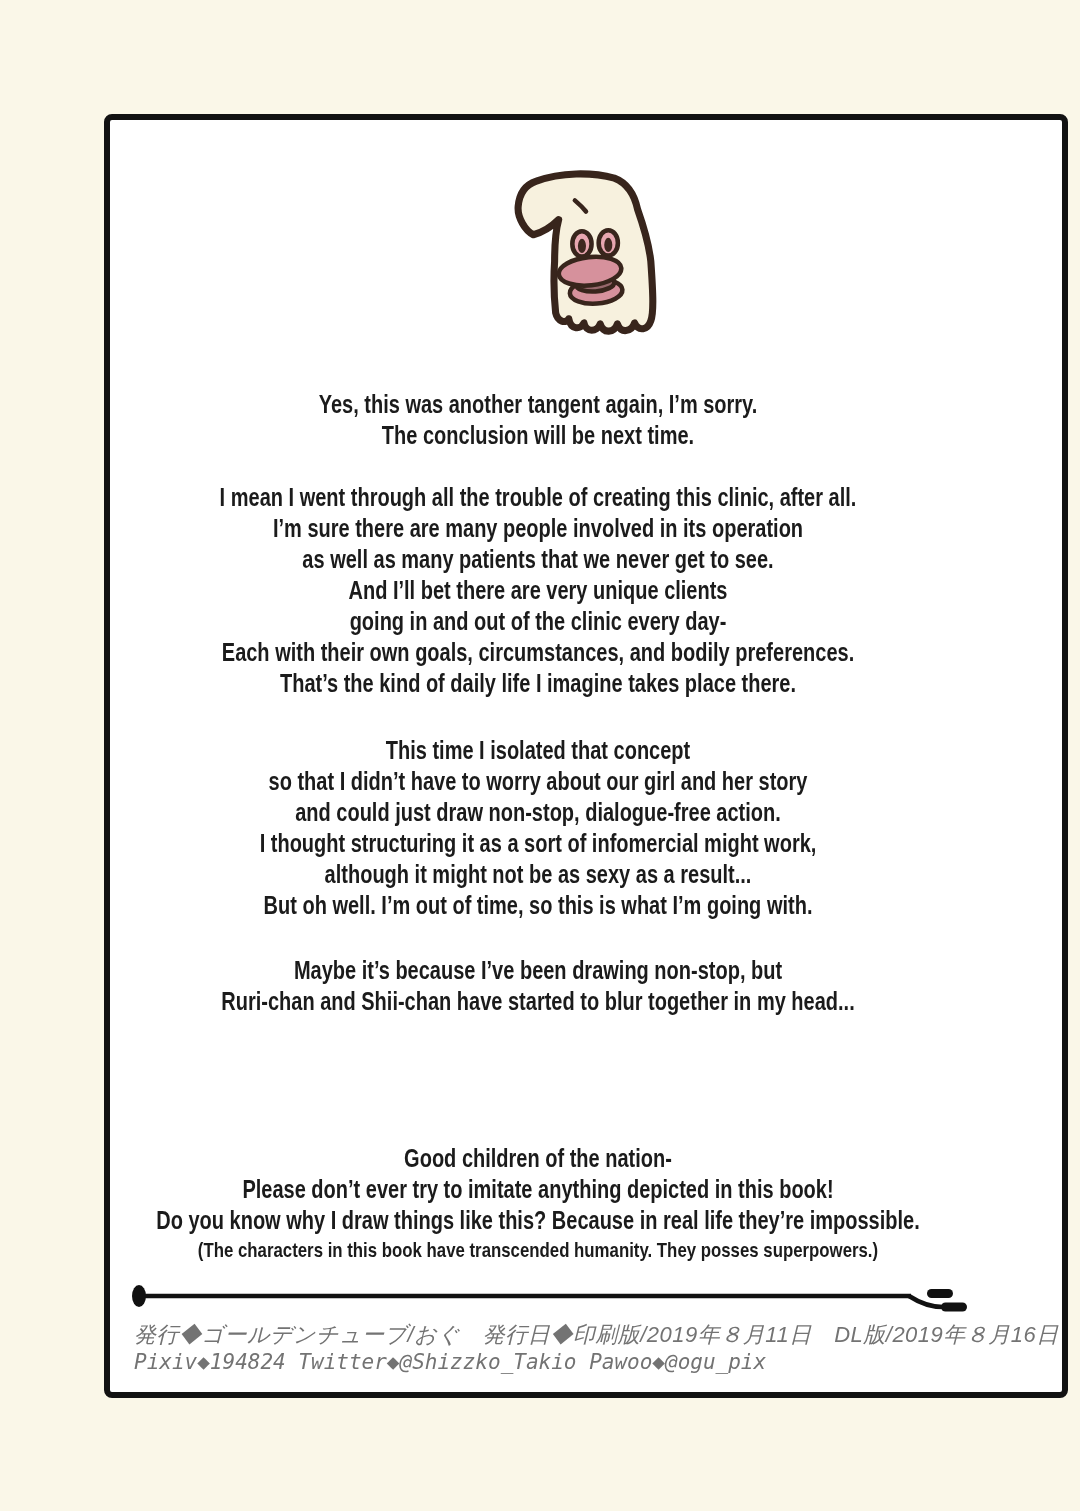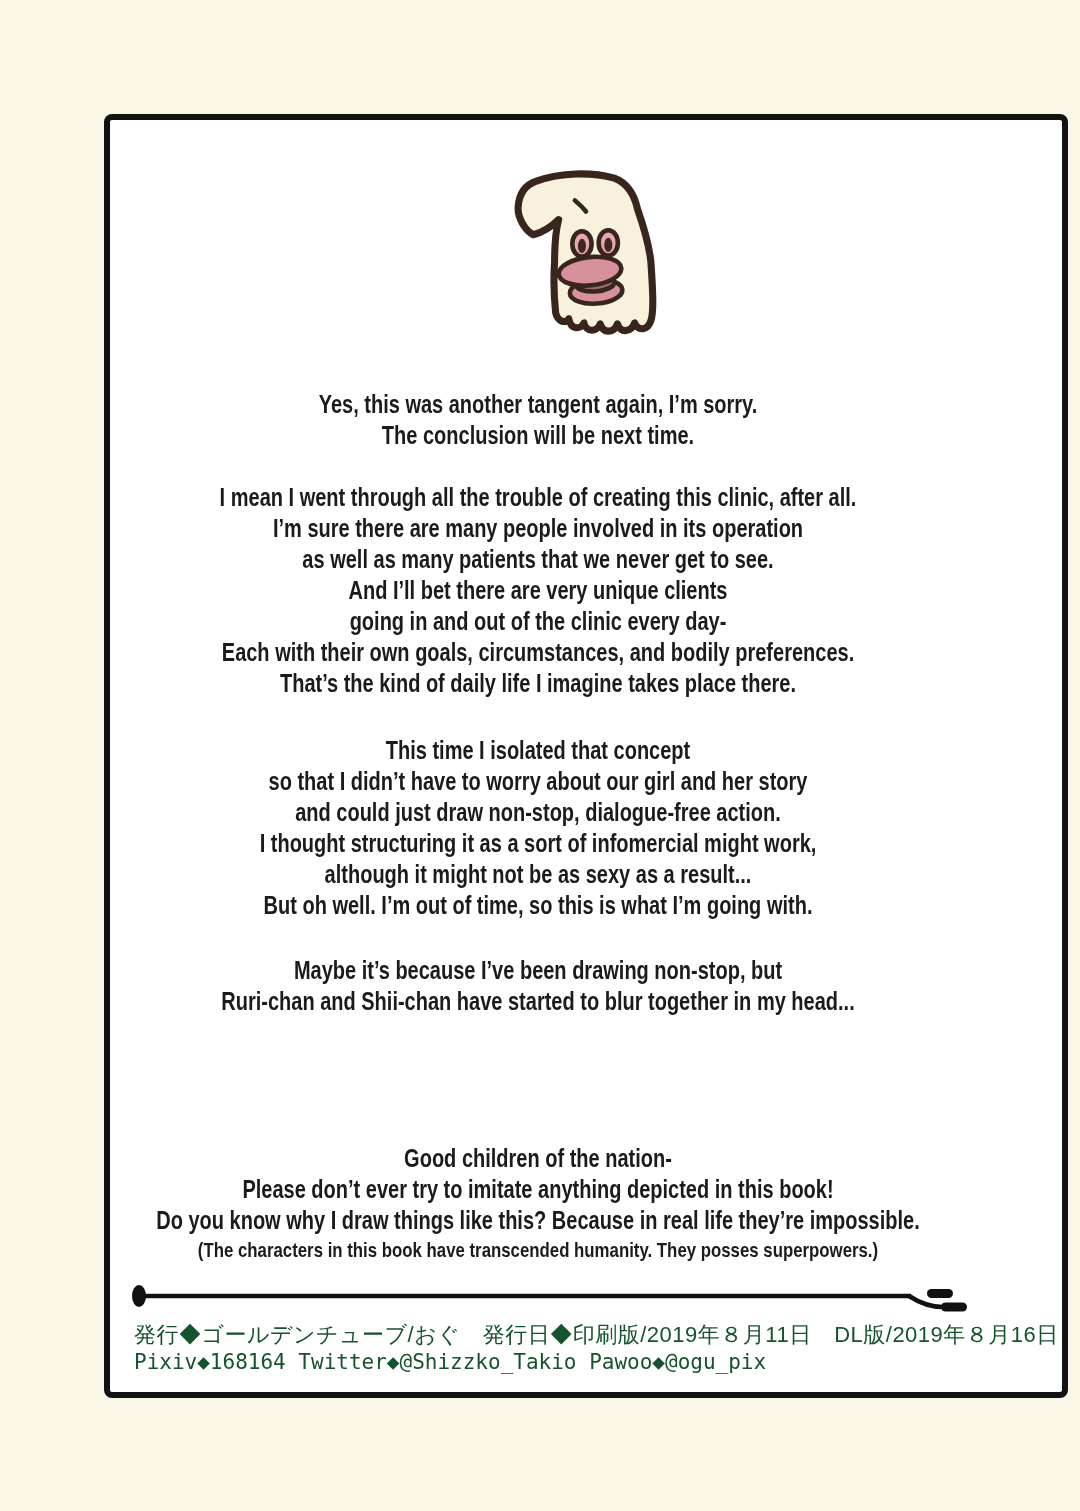--- a/index.html
+++ b/index.html
@@ -37,21 +37,21 @@
   }
   .para{margin:0;}
   .para .line{white-space:nowrap;}
   .p1{margin-top:53px;}
   .p2{margin-top:31px;}
   .p3{margin-top:36px;}
   .p4{margin-top:34px;}
   .p5{margin-top:126px;}
   .line.small{font-size:21px;line-height:28px;}
   .divider{display:block;margin:12px 0 0 13px;}
-  .footer{margin:6px 0 0 24px;color:#14532d;}
+  .footer{margin:6px 0 0 24px;color:#737373;font-style:italic;}
   .jp-line{font-size:22px;line-height:26px;font-weight:normal;letter-spacing:0.5px;}
   .accounts-line{font-family:"DejaVu Sans Mono", monospace;font-size:21px;line-height:24px;margin-top:2px;}
 </style>
 </head>
 <body>
 
 <div class="panel">
 
   <div class="mascot-wrap">
     <svg width="142" height="164" viewBox="0 0 140 162" style="overflow:visible">
@@ -134,17 +134,17 @@
       <ellipse cx="16" cy="20" rx="7" ry="11" stroke="none"></ellipse>
       <line x1="16" y1="20" x2="788" y2="20" stroke-width="4.5"></line>
       <path d="M 786,20 Q 803,31 820,31" fill="none" stroke-width="4.5"></path>
       <rect x="804" y="13" width="26" height="9" rx="4.5" stroke="none"></rect>
       <rect x="818" y="26.5" width="26" height="9" rx="4.5" stroke="none"></rect>
     </g>
   </svg>
 
   <div class="footer">
     <div class="jp-line">発行◆ゴールデンチューブ/おぐ　発行日◆印刷版/2019年８月11日　DL版/2019年８月16日</div>
-    <div class="accounts-line">Pixiv◆168164  Twitter◆@Shizzko_Takio Pawoo◆@ogu_pix</div>
+    <div class="accounts-line">Pixiv◆194824  Twitter◆@Shizzko_Takio Pawoo◆@ogu_pix</div>
 
   </div>
 
 </div>
 
 </body></html>

